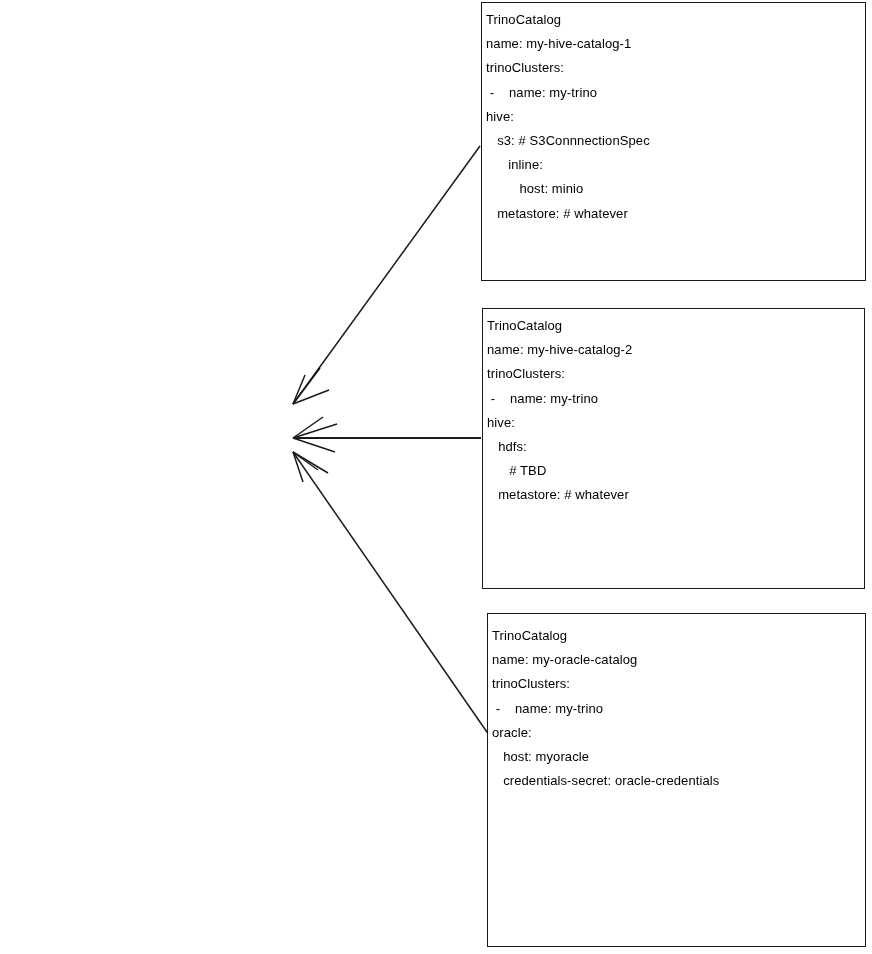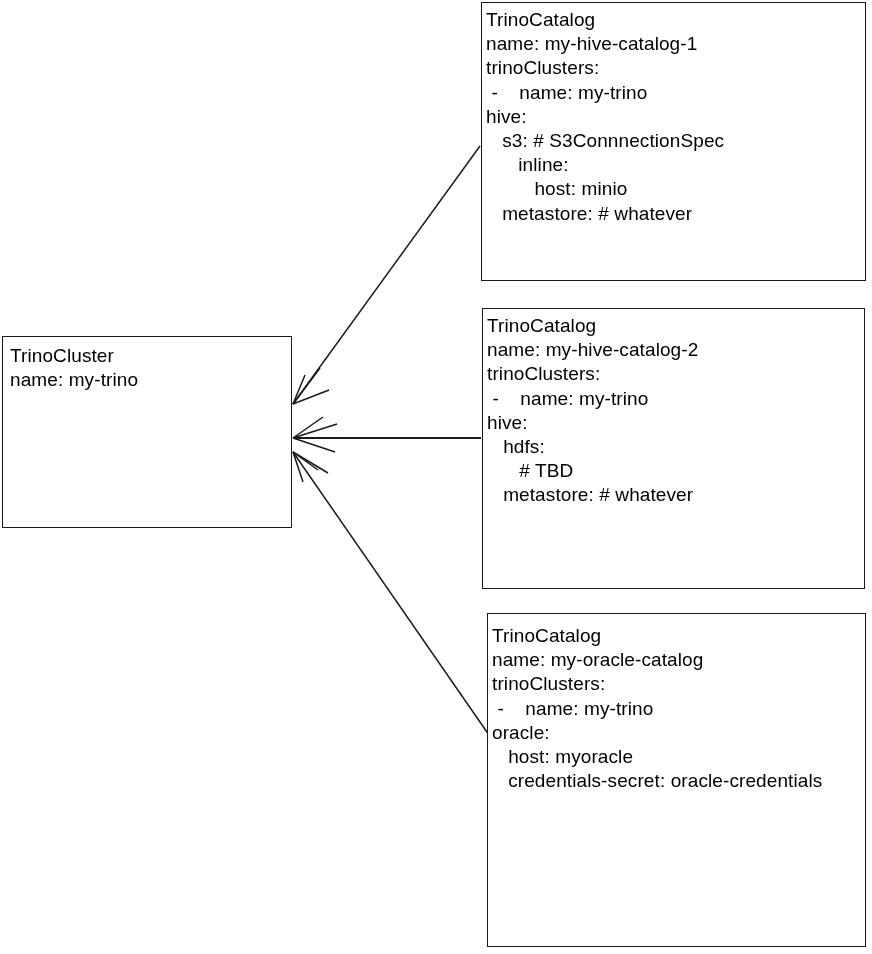--- a/index.html
+++ b/index.html
@@ -20,21 +20,21 @@
     box-sizing: border-box;
     border: 1.6px solid #1a1a1a;
     background: #ffffff;
     z-index: 2;
   }
   .yaml {
     position: absolute;
     left: 3px;
     top: 2px;
     right: 2px;
-    font-size: 19px;
+    font-size: 13px;
     line-height: 24.2px;
     color: #000000;
     white-space: pre;
     letter-spacing: 0.1px;
   }
 
   #cluster-box { left: 2px; top: 336px; width: 290px; height: 192px; }
   #cluster-box .yaml { left: 7px; top: 7px; }
 
   #catalog-box-1 { left: 481px; top: 2px;   width: 385px; height: 279px; }
@@ -83,24 +83,20 @@
       </g>
 
       <g>
         <line x1="761" y1="818" x2="788" y2="855"></line>
         <line x1="788" y1="855" x2="776" y2="821"></line>
         <line x1="788" y1="855" x2="770" y2="832"></line>
       </g>
     </g>
   </svg>
 
-  <div class="box" id="cluster-box">
-    <div class="yaml">TrinoCluster
-name: my-trino</div>
-  </div>
 
   <div class="box" id="catalog-box-1">
     <div class="yaml">TrinoCatalog
 name: my-hive-catalog-1
 trinoClusters:
  -    name: my-trino
 hive:
    s3: # S3ConnnectionSpec
       inline:
          host: minio

